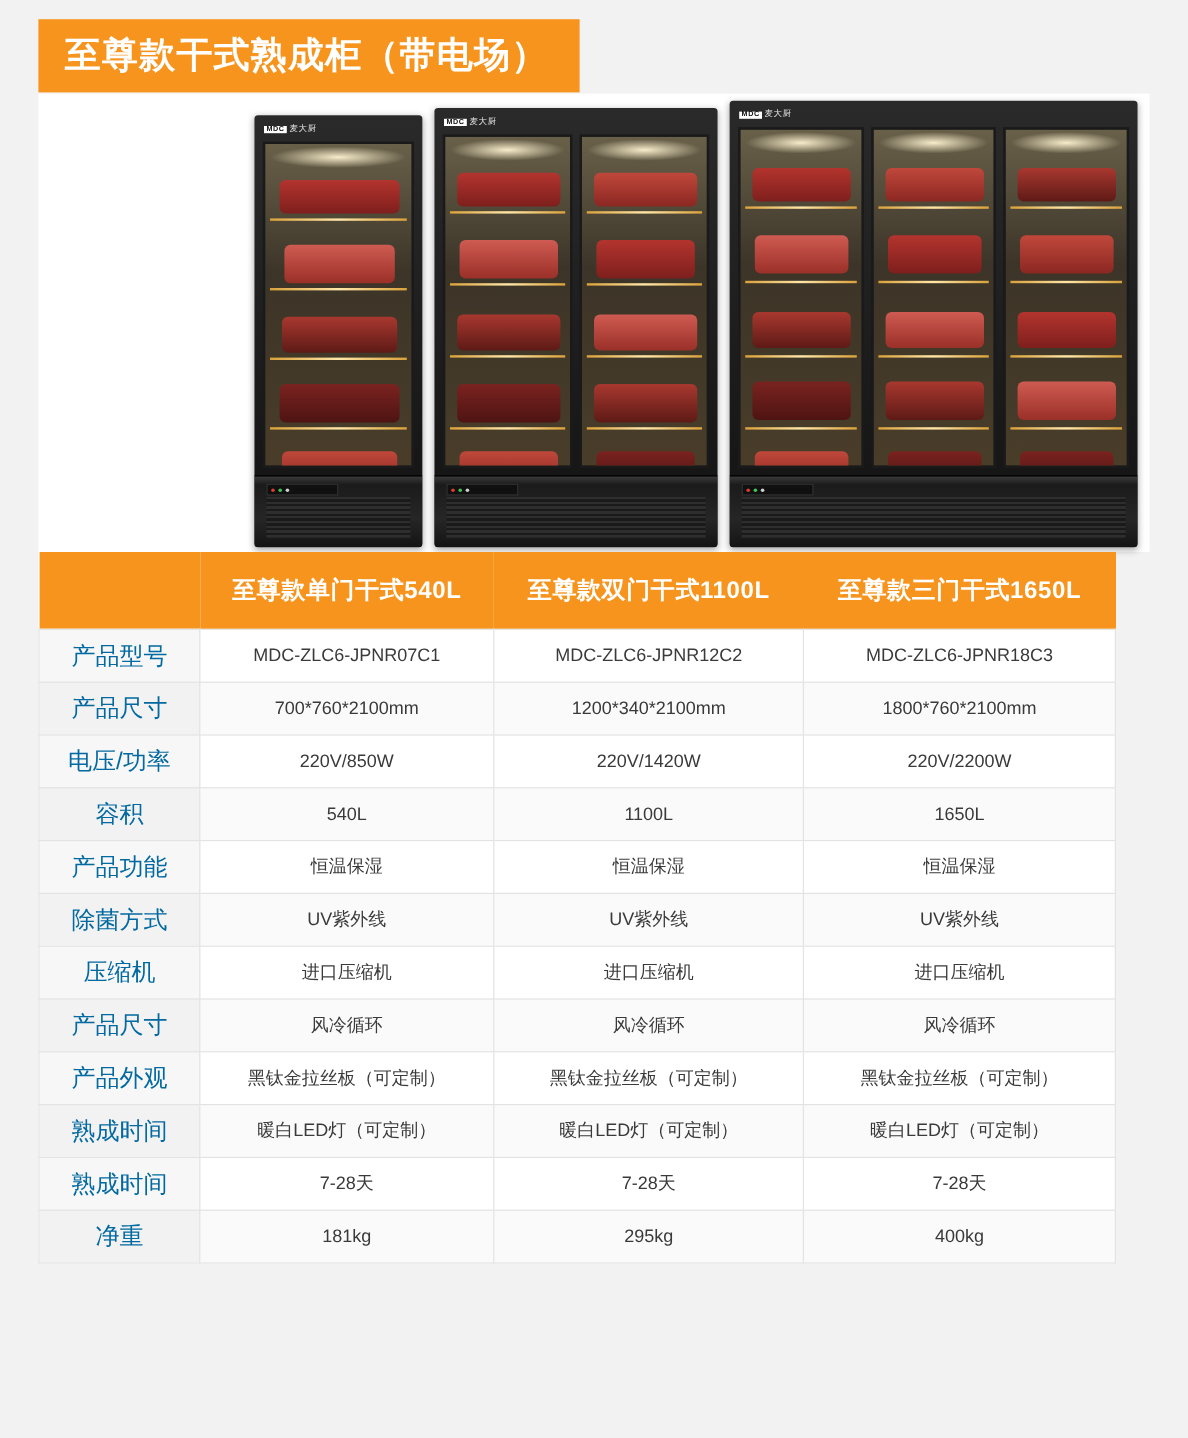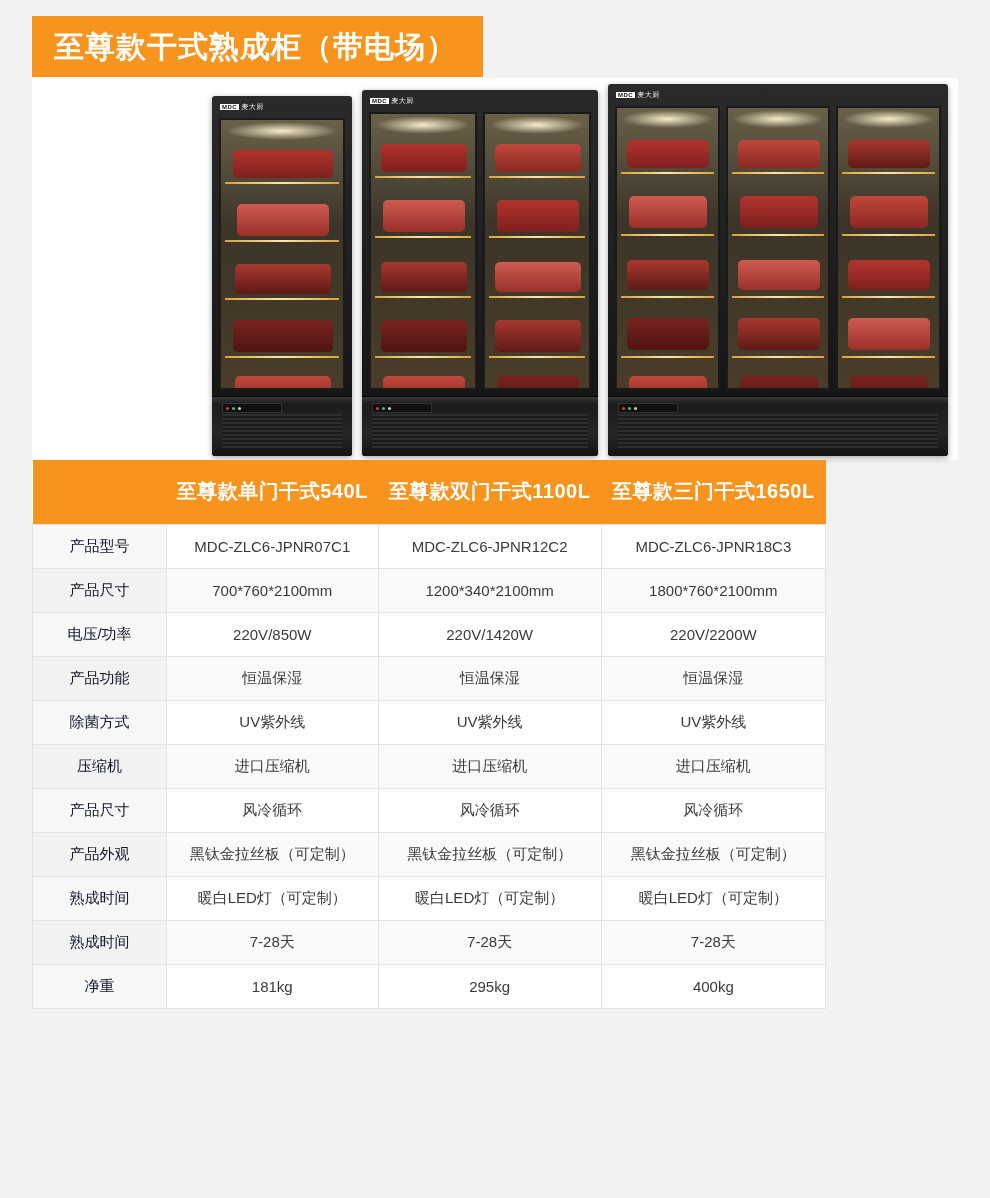--- a/index.html
+++ b/index.html
@@ -141,21 +141,21 @@
   }
   .led { width: 3px; height: 3px; border-radius: 50%; }
   .led.r { background: #e03a2f; }
   .led.g { background: #3fc45a; }
   .led.w { background: #cfcfcf; }
   
   .table-wrap {
     position: absolute;
     left: 32px;
     top: 460px;
-    width: 794px;
+    width: 898px;
   }
   table.spec {
     width: 100%;
     border-collapse: collapse;
     background: #fff;
     font-size: 15px;
   }
   table.spec thead th {
     background: #f7941d;
     color: #fff;
@@ -171,22 +171,22 @@
     border: 1px solid #e3e3e3;
     height: 44px;
     text-align: center;
     color: #3a3a3a;
     font-size: 15px;
     padding: 4px 6px;
   }
   table.spec td.label {
     width: 134px;
     background: #f7f7f7;
-    color: #0f172a;
-    font-size: 15px;
+    color: #0369a1;
+    font-size: 20px;
   }
   table.spec tbody tr:nth-child(even) td { background: #fafafa; }
   table.spec tbody tr:nth-child(even) td.label { background: #f2f2f2; }
 </style>
 </head>
 <body>
 
 <div class="page">
 
   <div class="title-banner">至尊款干式熟成柜（带电场）</div>
@@ -334,20 +334,26 @@
             <td>1200*340*2100mm</td>
             <td>1800*760*2100mm</td>
           </tr>
           <tr>
             <td class="label">电压/功率</td>
             <td>220V/850W</td>
             <td>220V/1420W</td>
             <td>220V/2200W</td>
           </tr>
           <tr>
+            <td class="label">容积</td>
+            <td>540L</td>
+            <td>1100L</td>
+            <td>1650L</td>
+          </tr>
+          <tr>
             <td class="label">产品功能</td>
             <td>恒温保湿</td>
             <td>恒温保湿</td>
             <td>恒温保湿</td>
           </tr>
           <tr>
             <td class="label">除菌方式</td>
             <td>UV紫外线</td>
             <td>UV紫外线</td>
             <td>UV紫外线</td>

